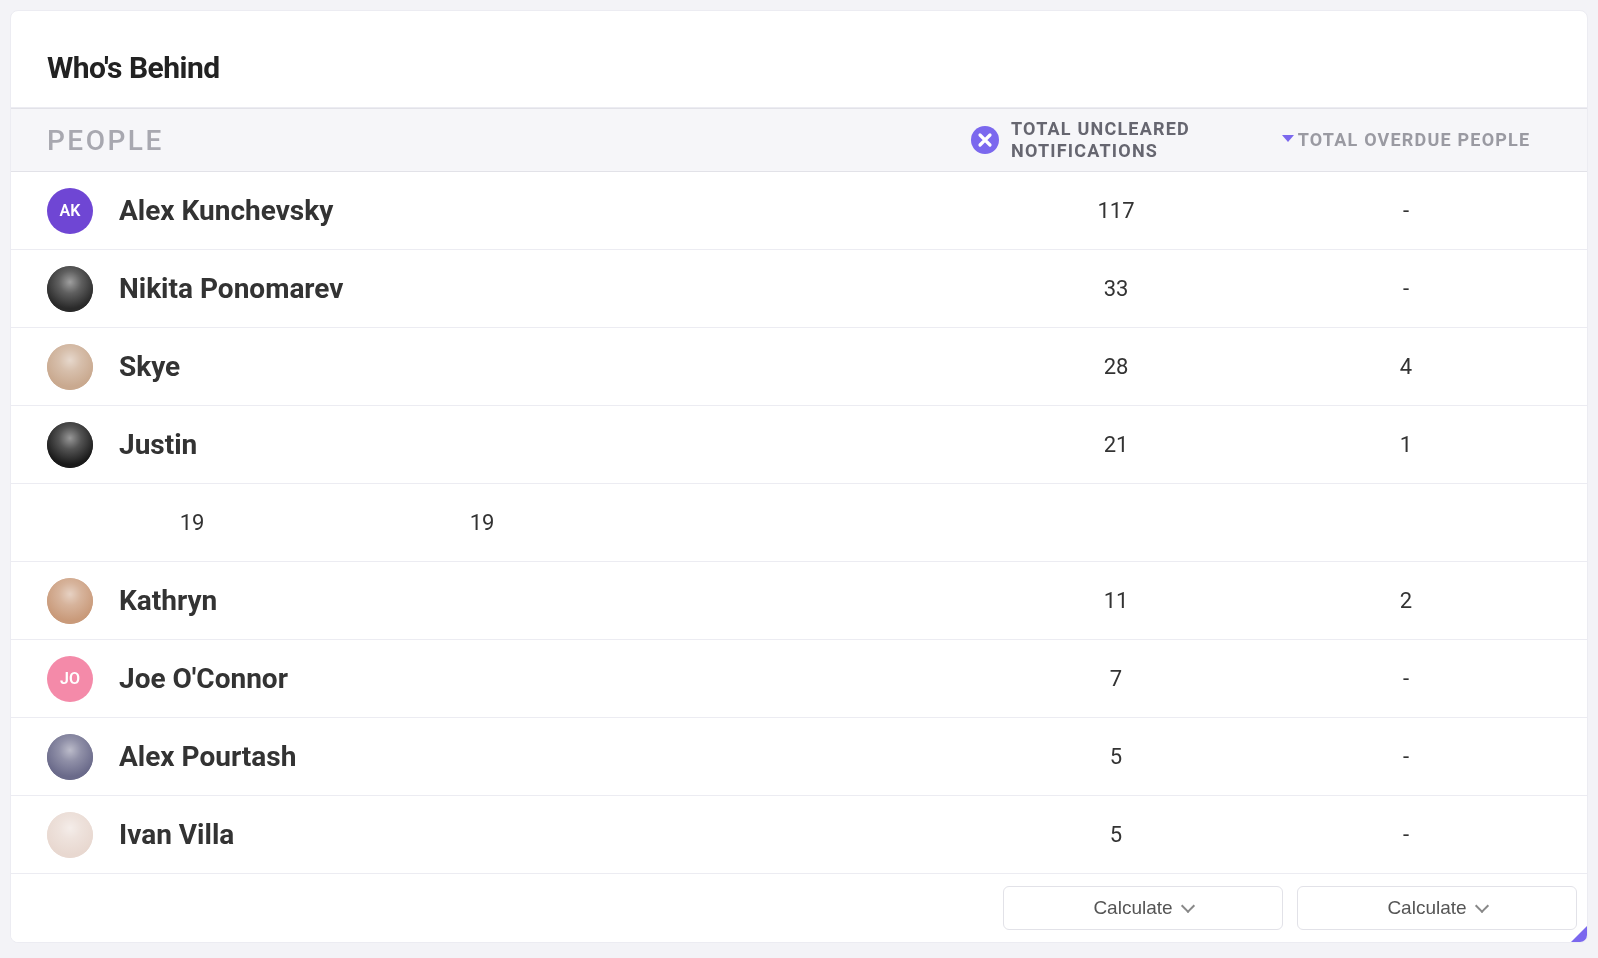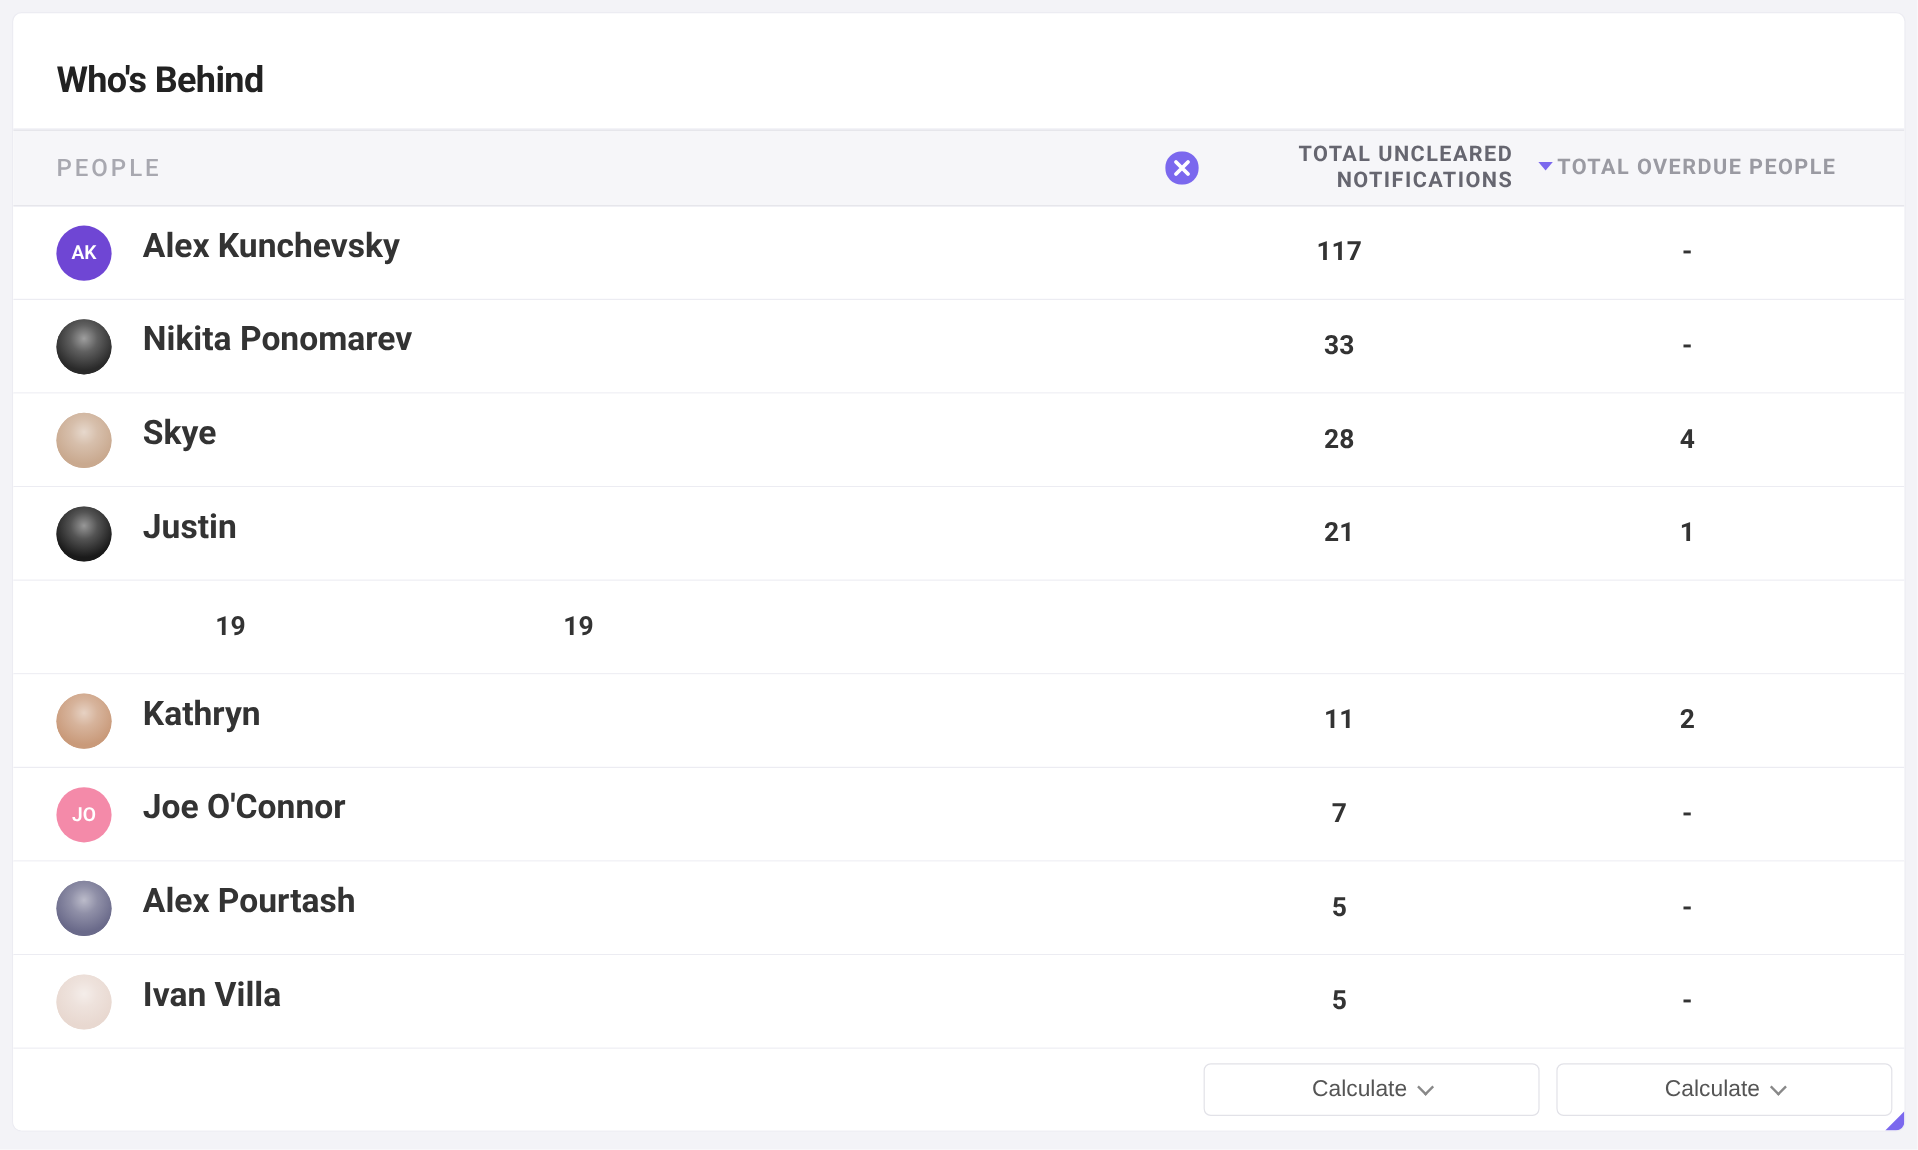--- a/index.html
+++ b/index.html
@@ -33,40 +33,40 @@
       background: #f6f6f9;
       border-top: 1px solid #e2e2e8;
       border-bottom: 1px solid #e2e2e8;
       padding: 0 36px;
       height: 64px;
       position: relative;
     }
     .col-people-h {
       flex: 1;
       color: #a8a8b0;
-      font-size: 20px;
+      font-size: 28px;
       font-weight: 500;
       letter-spacing: 2.5px;
     }
     .col-notif-h,
     .col-tasks-h {
       width: 290px;
       text-align: center;
       color: #666670;
       font-size: 18px;
       font-weight: 700;
       letter-spacing: 1.2px;
       display: flex;
       align-items: center;
       justify-content: center;
       position: relative;
       line-height: 1.2;
     }
     .col-notif-h .label-wrap {
-      text-align: right;
+      text-align: left;
     }
     .clear-icon {
       width: 28px;
       height: 28px;
       margin-right: 12px;
       flex-shrink: 0;
     }
     .col-tasks-h {
       color: #9a9aa2;
     }
@@ -85,20 +85,21 @@
       display: flex;
       align-items: center;
       padding: 0 36px;
       height: 78px;
       border-bottom: 1px solid #ececf2;
       background: #fff;
     }
     .col-people {
       flex: 1;
       display: flex;
+      align-items: center;
     }
     .avatar {
       width: 46px;
       height: 46px;
       border-radius: 50%;
       background: #ddd;
       display: flex;
       align-items: center;
       justify-content: center;
       font-size: 16px;
@@ -111,21 +112,20 @@
     .person-name {
       font-size: 28px;
       color: #333;
       font-weight: 700;
     }
     .col-notif, .col-tasks {
       width: 290px;
       text-align: center;
       font-size: 22px;
       color: #333;
-      font-weight: bold;
     }
     .footer {
       display: flex;
       justify-content: flex-end;
       padding: 12px 10px 12px 36px;
       gap: 14px;
       background: #fff;
       position: relative;
     }
     .calc-btn {

